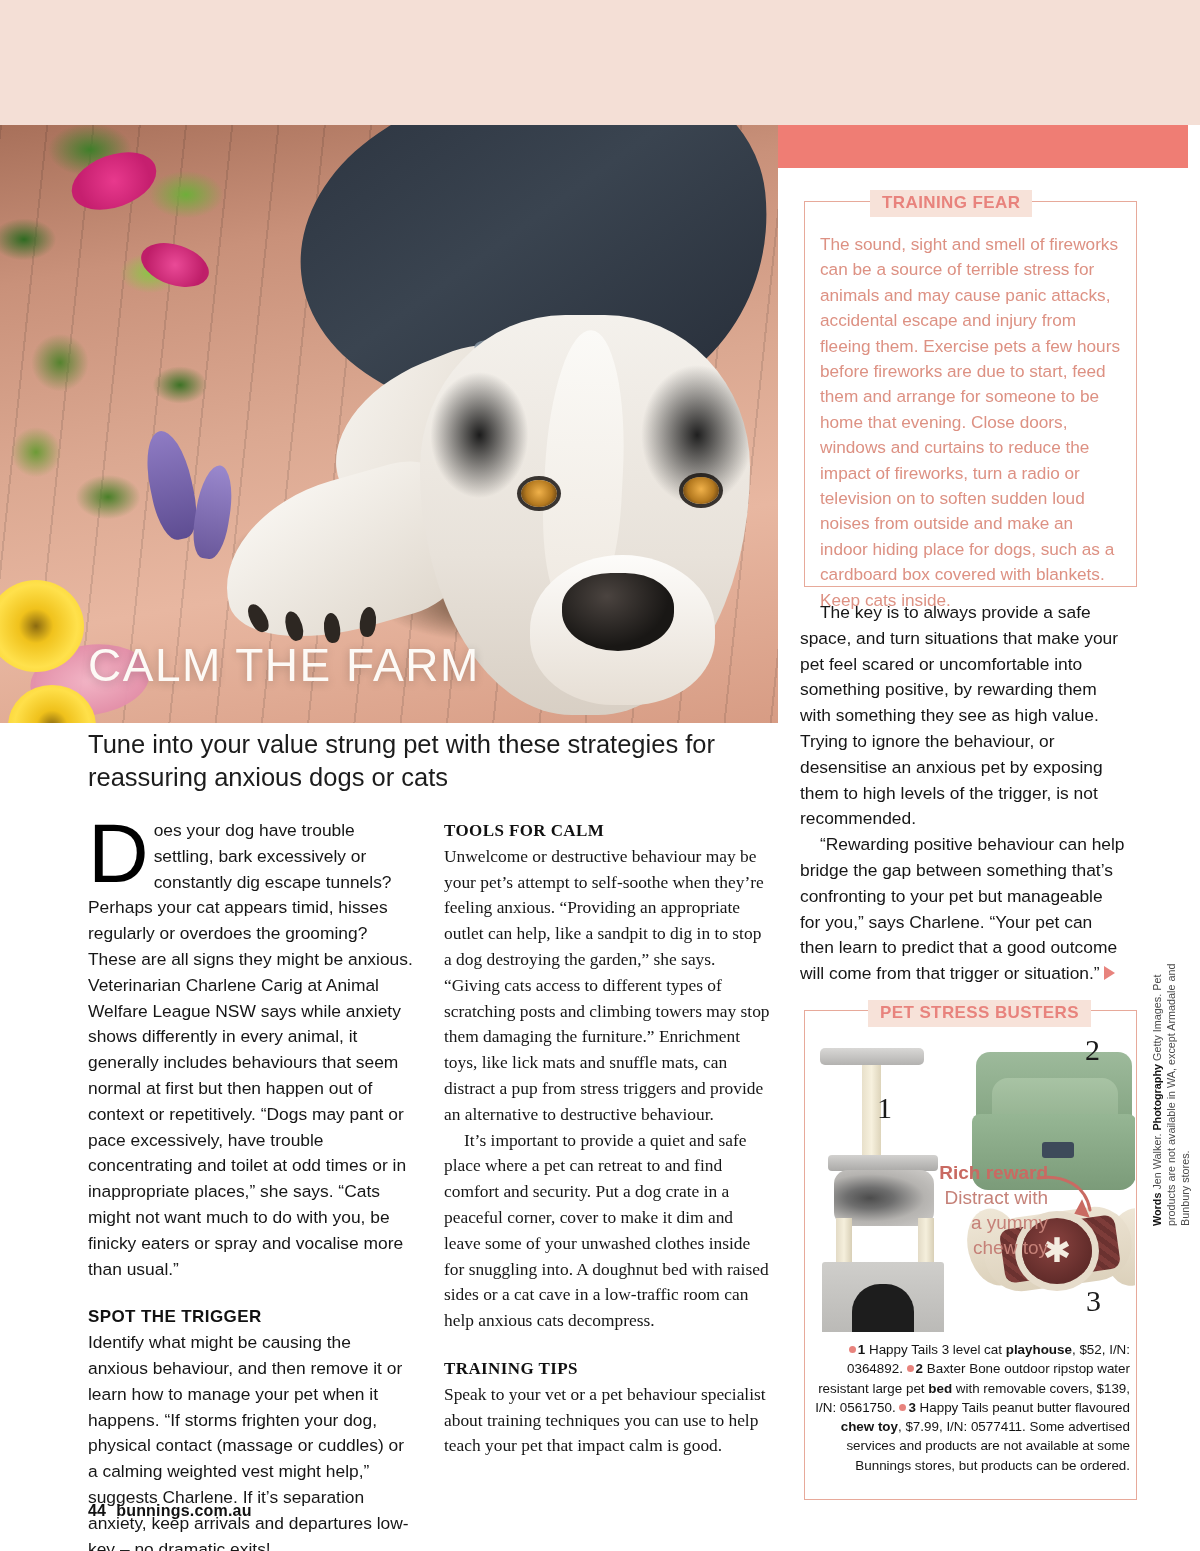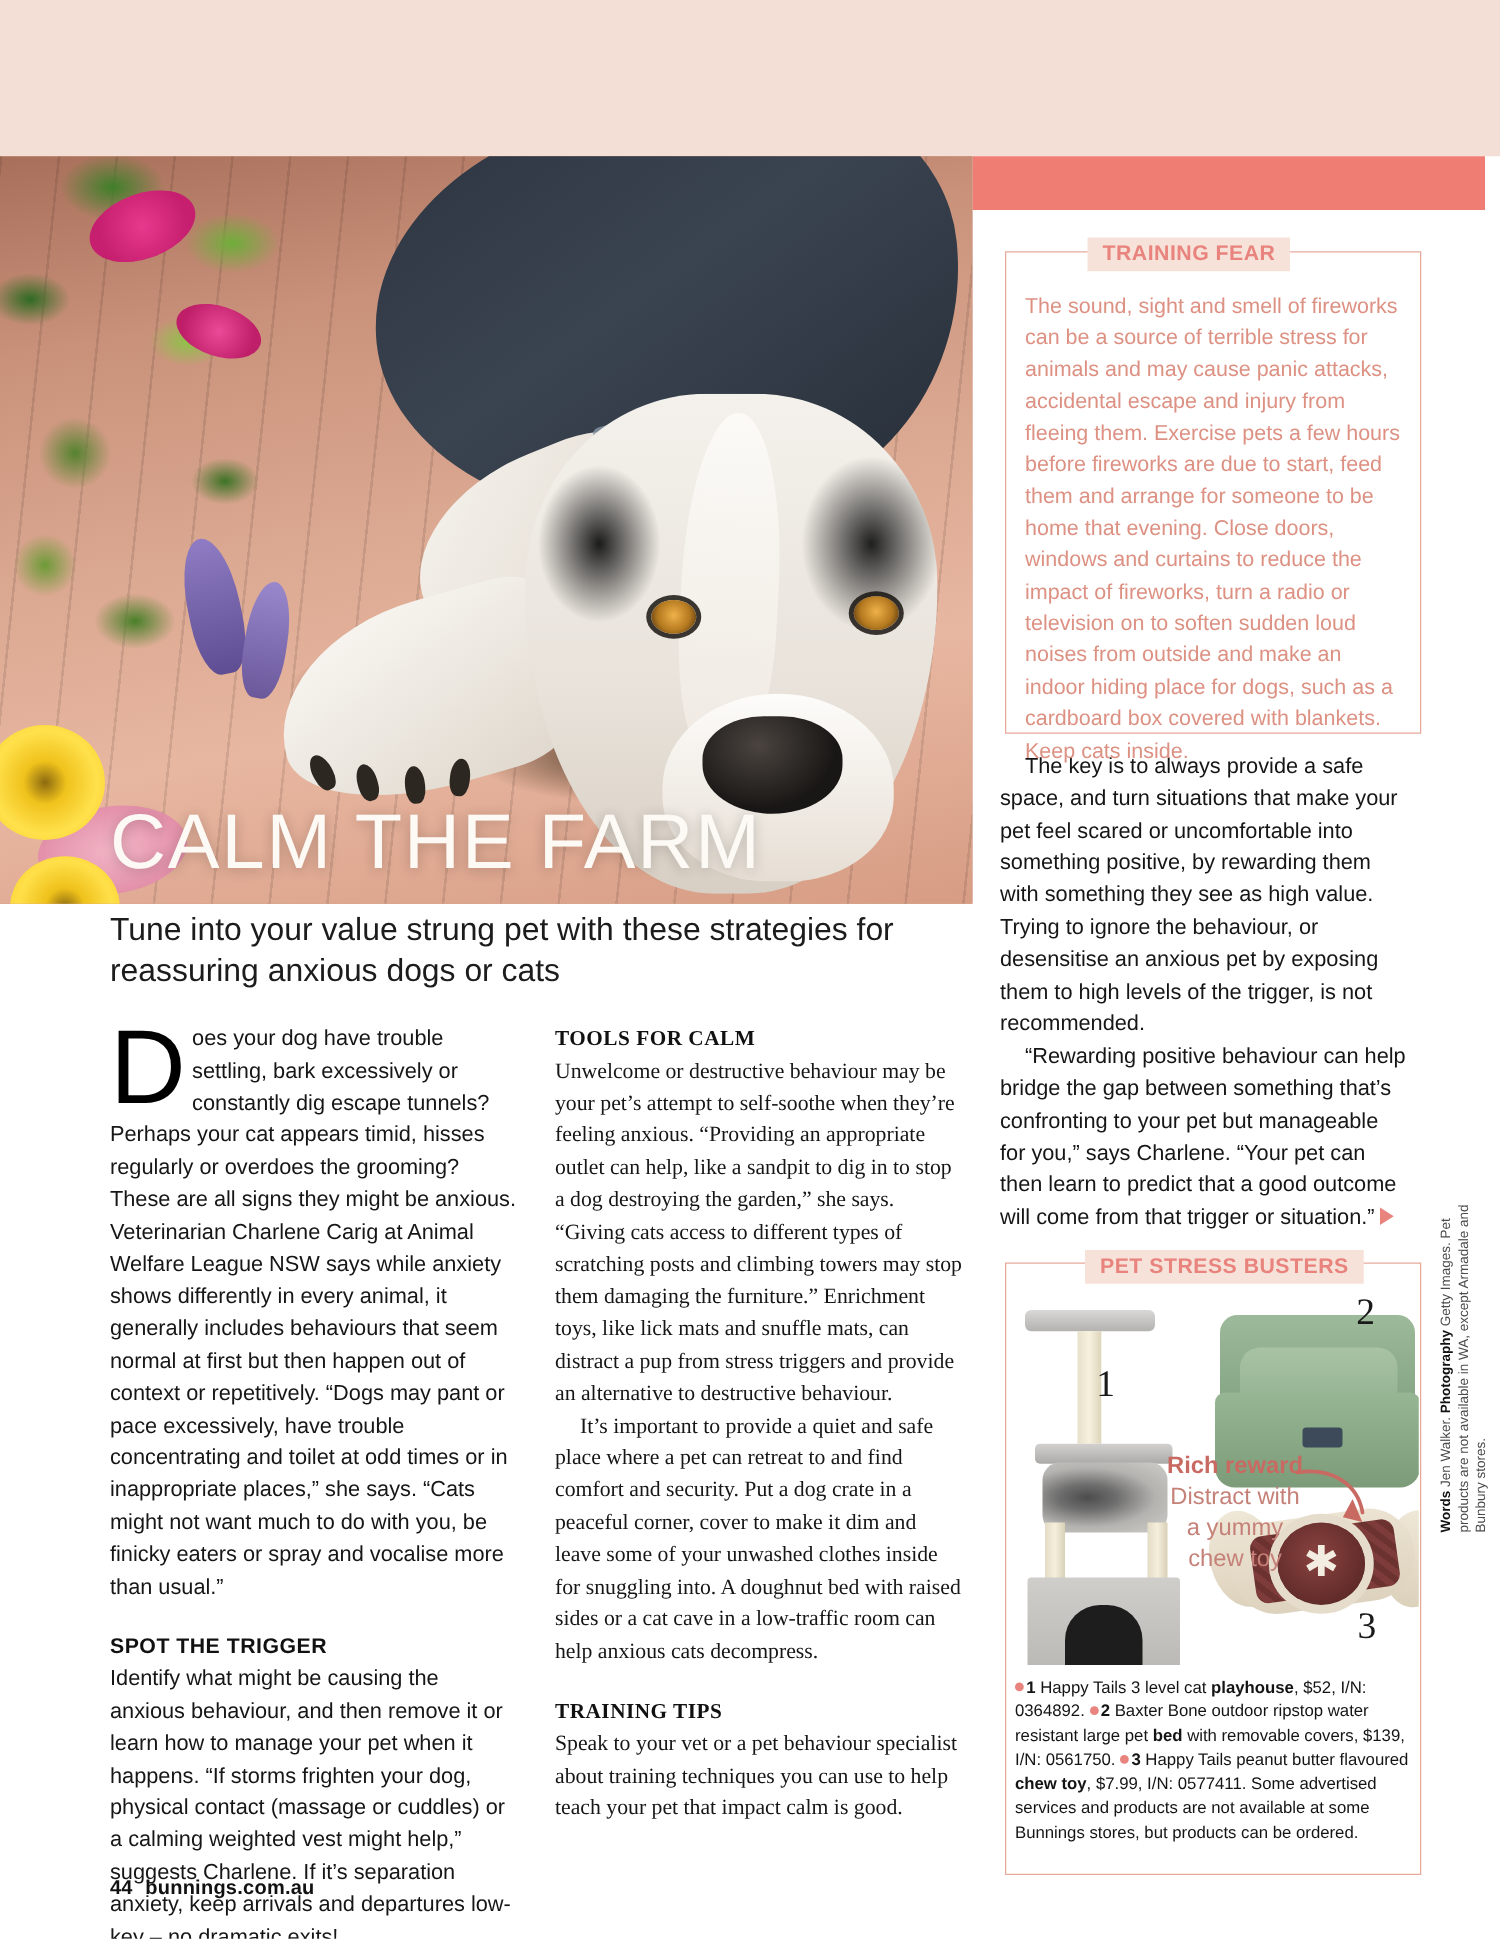--- a/index.html
+++ b/index.html
@@ -165,21 +165,21 @@
     background: radial-gradient(circle at 50% 50%, #8b6a10 0%, #f0c21c 26%, #ffe14c 62%, #f7cd24 100%); }
   .bloom.yellow2 { left: 8px; top: 560px; width: 88px; height: 82px;
     background: radial-gradient(circle at 50% 50%, #8b6a10 0%, #efc11b 26%, #ffe04a 62%, #f6cb22 100%); }
   .bloom.pinkpetal { left: 30px; top: 520px; width: 120px; height: 70px;
     background: radial-gradient(ellipse, #f3b5c8 0%, #e28ca8 75%); transform: rotate(-8deg); opacity:.95; }
 
   
   .masthead {
     position: absolute;
     left: 88px; top: 638px;
-    font-size: 62px;
+    font-size: 46px;
     letter-spacing: 1.5px;
     font-weight: 300;
     color: #fdfaf6;
     text-shadow: 0 2px 10px rgba(0,0,0,.22);
     white-space: nowrap;
   }
 
   
   .standfirst {
     position: absolute;
@@ -335,36 +335,36 @@
     font-family: "Liberation Serif", serif;
   }
   .prod-num.n1 { left: 877px; top: 1091px; }
   .prod-num.n2 { left: 1085px; top: 1033px; }
   .prod-num.n3 { left: 1086px; top: 1284px; }
 
   .rich-reward {
     position: absolute;
     left: 928px; top: 1160px;
     width: 120px;
-    text-align: center;
+    text-align: right;
     line-height: 25px;
   }
   .rr-head { font-size: 19px; font-weight: 700; color: #c96a62; white-space: nowrap; }
   .rr-sub  { font-size: 19px; color: #c58178; }
 
   .rr-arrow { position: absolute; left: 1036px; top: 1172px; width: 62px; height: 54px; }
 
   .ps-caption {
     position: absolute;
     left: 812px; top: 1340px;
     width: 318px;
     font-size: 13.4px;
     line-height: 19.3px;
     color: #141414;
-    text-align: left;
+    text-align: right;
   }
   .dot {
     display: inline-block;
     width: 7px; height: 7px;
     border-radius: 50%;
     background: #e8837d;
     vertical-align: 1px;
     margin-right: 2px;
   }
 

